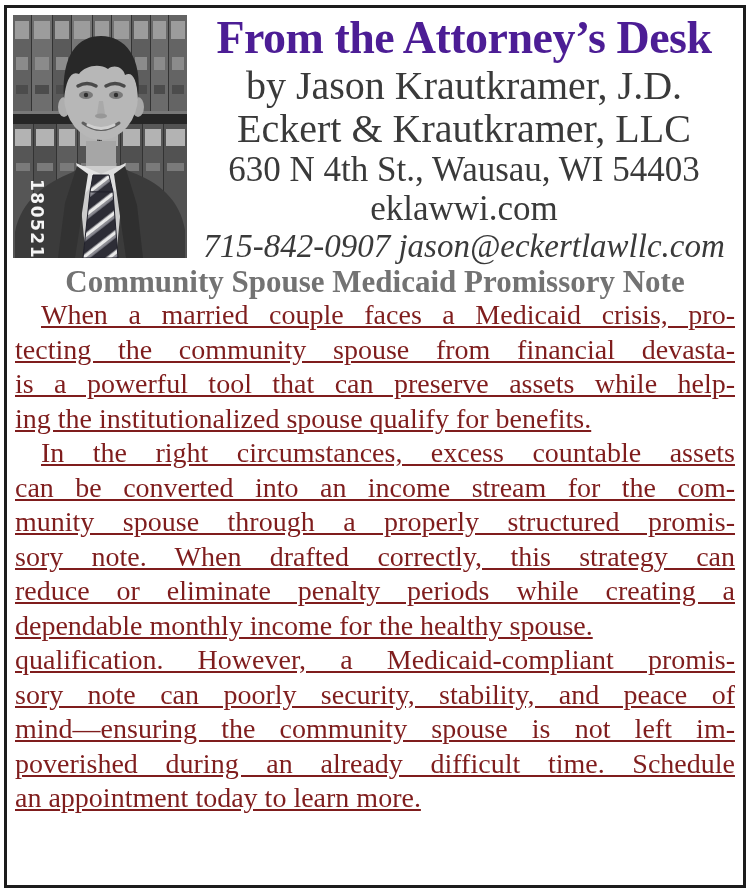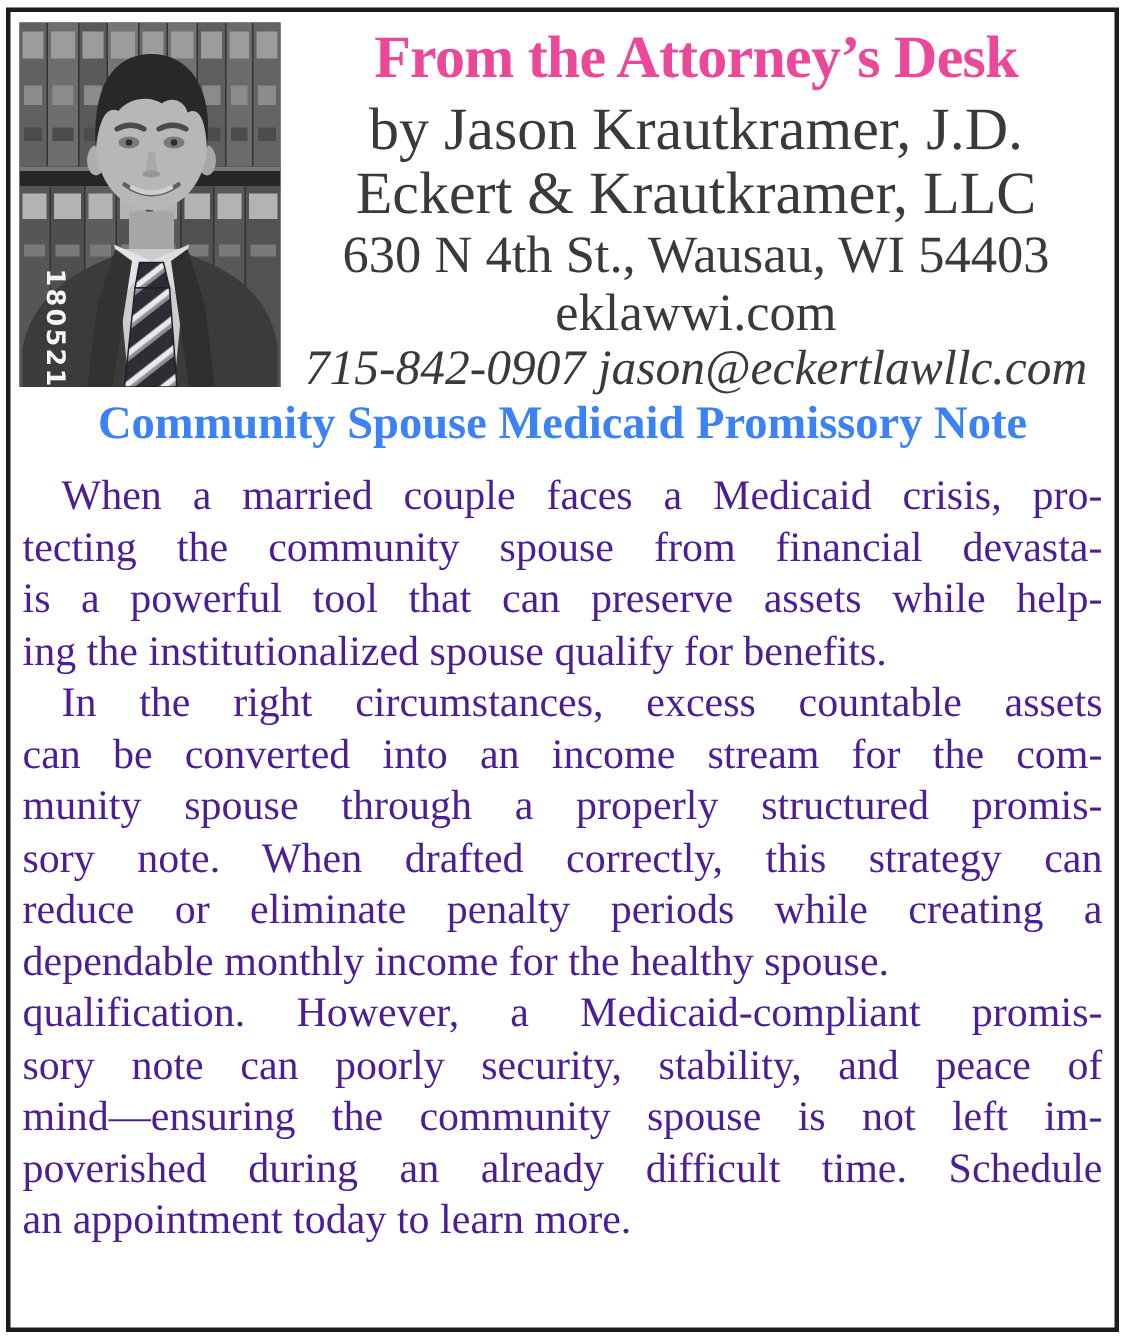--- a/index.html
+++ b/index.html
@@ -28,36 +28,36 @@
     background: #555;
   }
   .photo svg { display: block; width: 174px; height: 243px; }
   .header-text {
     flex: 1 1 auto;
     text-align: center;
     color: #3a3a3a;
     padding-left: 4px;
   }
   .h-title {
-    font-size: 40px; line-height: 52px; font-weight: bold;
-    color: #ec4899; letter-spacing: -0.5px; white-space: nowrap;
+    font-size: 46px; line-height: 52px; font-weight: bold;
+    color: #4c1d95; letter-spacing: -0.5px; white-space: nowrap;
   }
   .h-by     { font-size: 40px; line-height: 43px; white-space: nowrap; font-family: Liberation Serif, serif; }
   .h-firm   { font-size: 40px; line-height: 43px; white-space: nowrap; }
   .h-addr   { font-size: 35px; line-height: 40px; white-space: nowrap; }
   .h-web    { font-size: 35px; line-height: 38px; white-space: nowrap; }
   .h-phone  { font-size: 33px; line-height: 37px; white-space: nowrap; font-style: italic; }
   
   .headline {
-    margin: 1px 0 16px 0;
+    margin: 1px 0 0 0;
     font-size: 31px; line-height: 32px; height: 32px;
     font-weight: bold; text-align: center;
-    color: #3b82f6;
-  }
-  .body-text { padding: 0 2px; color: #4c1d95; }
+    color: #737373;
+  }
+  .body-text { padding: 0 2px; color: #7f1d1d; text-decoration: underline; }
   .b-line {
     font-size: 28px;
     height: 34.5px; line-height: 34.5px;
     text-align: justify; text-align-last: justify;
     overflow: hidden;
   }
   .b-line.first { text-indent: 26px; }
   .b-line.last  { text-align-last: left; }
 </style>
 </head>

